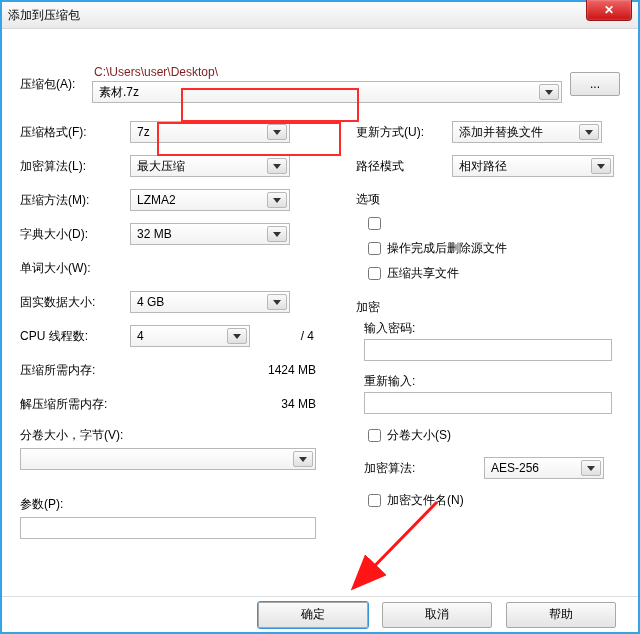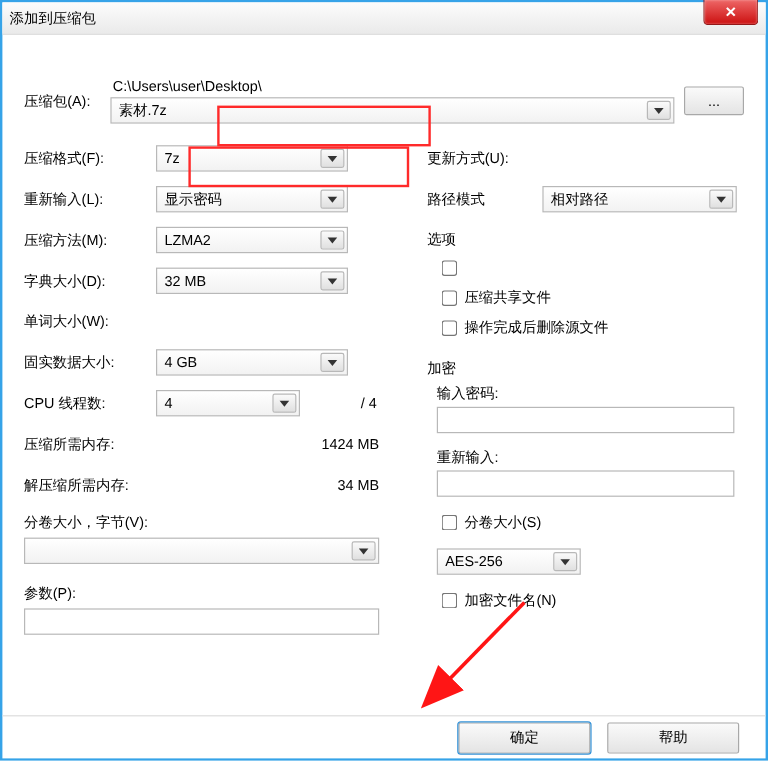--- a/index.html
+++ b/index.html
@@ -5,21 +5,21 @@
   html,body{margin:0;padding:0;font-family:"Microsoft YaHei","Segoe UI",Tahoma,sans-serif;font-size:12px;color:#000;background:#fff}
   .outer{width:636px;height:630px;border:2px solid #36a3e8;position:relative;background:#fff}
   .titlebar{height:26px;background:linear-gradient(#fcfcfc,#eaeaea);border-bottom:1px solid #d8d8d8;display:flex;align-items:center;padding-left:6px;position:relative}
   .titlebar .title{font-size:12px}
   .close-btn{position:absolute;right:6px;top:-2px;width:44px;height:20px;background:linear-gradient(#e66,#c11);border:1px solid #931818;border-top:none;border-radius:0 0 4px 4px;color:#fff;display:flex;align-items:center;justify-content:center;font-size:12px;font-weight:bold;box-shadow:inset 0 0 2px rgba(255,255,255,.5)}
   .client{padding:36px 18px 10px 18px;height:calc(100% - 26px - 38px);box-sizing:border-box}
   .row{display:flex;align-items:center;margin-bottom:6px}
   .lbl{width:72px}
   .path-label{width:72px}
   .path-box{flex:1;display:flex;flex-direction:column}
-  .path-static{font-size:12px;color:#000000;margin-bottom:2px;padding-left:2px}
+  .path-static{font-size:12px;color:#7f1d1d;margin-bottom:2px;padding-left:2px}
   .combo,.input,.select{height:22px;border:1px solid #b8b8b8;background:linear-gradient(#fff,#f2f2f2);box-sizing:border-box;display:flex;align-items:center;padding:0 6px;position:relative;font-size:12px}
   .combo .arrow,.select .arrow{position:absolute;right:2px;top:2px;bottom:2px;width:18px;background:linear-gradient(#fafafa,#e0e0e0);border:1px solid #b8b8b8;border-radius:2px;display:flex;align-items:center;justify-content:center}
   .arrow::after{content:"";border-left:4px solid transparent;border-right:4px solid transparent;border-top:5px solid #333}
   .btn{height:22px;border:1px solid #a8a8a8;background:linear-gradient(#fafafa,#e4e4e4);padding:0 10px;display:flex;align-items:center;justify-content:center;border-radius:2px;font-size:12px}
   .browse{width:28px;margin-left:8px}
   .columns{display:flex;margin-top:12px}
   .col-left{width:316px}
   .col-right{flex:1;padding-left:20px}
   .frow{display:flex;align-items:center;height:34px}
   .frow .lbl{width:110px}
@@ -69,23 +69,23 @@
       <div class="col-left">
         <div class="frow">
             <div class="lbl">压缩格式(F):</div>
           <div class="select">
               <span>7z</span>
               <span class="arrow"></span>
             </div>
           </div>
 
         <div class="frow">
-            <div class="lbl">重新输入(L):</div>
-          <div class="select">
-              <span>显示密码</span>
+            <div class="lbl">加密算法(L):</div>
+          <div class="select">
+              <span>最大压缩</span>
               <span class="arrow"></span>
             </div>
           </div>
 
         <div class="frow">
             <div class="lbl">压缩方法(M):</div>
           <div class="select">
               <span>LZMA2</span>
               <span class="arrow"></span>
             </div>
@@ -129,62 +129,67 @@
             <div class="lbl" style="width:170px">解压缩所需内存:</div>
           <div style="flex:1;text-align:right;padding-right:20px">34 MB</div>
           </div>
 
         <div style="margin-top:6px">分卷大小，字节(V):</div>
         <div class="combo" style="width:296px;margin-top:4px">
             <span></span>
             <span class="arrow"></span>
           </div>
 
-        <div style="margin-top:16px">参数(P):</div>
+        <div style="margin-top:26px">参数(P):</div>
         <input class="textin" style="width: 296px; margin-top: 4px;">
       </div>
 
       <div class="col-right">
         <div class="frow">
             <div class="lbl" style="width:96px">更新方式(U):</div>
+          <div class="select" style="width:150px">
+              <span>添加并替换文件</span>
+              <span class="arrow"></span>
+            </div>
           </div>
 
         <div class="frow">
             <div class="lbl" style="width:96px">路径模式</div>
           <div class="select" style="width:162px">
               <span>相对路径</span>
               <span class="arrow"></span>
             </div>
           </div>
 
         <div class="group-title">选项</div>
         <label class="chk">
             <input type="checkbox" style="">
           </label>
         <label class="chk">
             <input type="checkbox" style="">
+            <span>操作完成后删除源文件</span>
+          </label>
+        <label class="chk">
+            <input type="checkbox" style="">
             <span>压缩共享文件</span>
-          </label>
-        <label class="chk">
-            <input type="checkbox" style="">
-            <span>操作完成后删除源文件</span>
           </label>
 
         <div class="group-title" style="margin-top:16px">加密</div>
         <div style="margin:4px 0 2px 8px">输入密码:</div>
         <input class="textin" style="margin-left: 8px; width: 248px;" type="password">
         <div style="margin:12px 0 2px 8px">重新输入:</div>
         <input class="textin" style="margin-left: 8px; width: 248px;" type="password">
 
         <label class="chk" style="margin-top:12px">
             <input type="checkbox" style="">
             <span>分卷大小(S)</span>
           </label>
 
         <div class="frow" style="margin-left:8px">
+            <div style="width:120px">加密算法:</div>
           <div class="select" style="width:120px">
               <span>AES-256</span>
               <span class="arrow"></span>
             </div>
           </div>
 
         <label class="chk">
             <input type="checkbox" style="">
             <span>加密文件名(N)</span>
           </label>
@@ -202,16 +207,19 @@
         </marker>
       </defs>
     <line x1="95" y1="10" x2="15" y2="92" stroke="#ff1515" stroke-width="3" marker-end="url(#ah)"></line>
   </svg>
 
   <div class="footer">
     <div class="btn primary">
         <span>确定</span>
       </div>
     <div class="btn">
+        <span>取消</span>
+      </div>
+    <div class="btn">
         <span>帮助</span>
       </div>
   </div>
 </div>
 
 </body></html>

